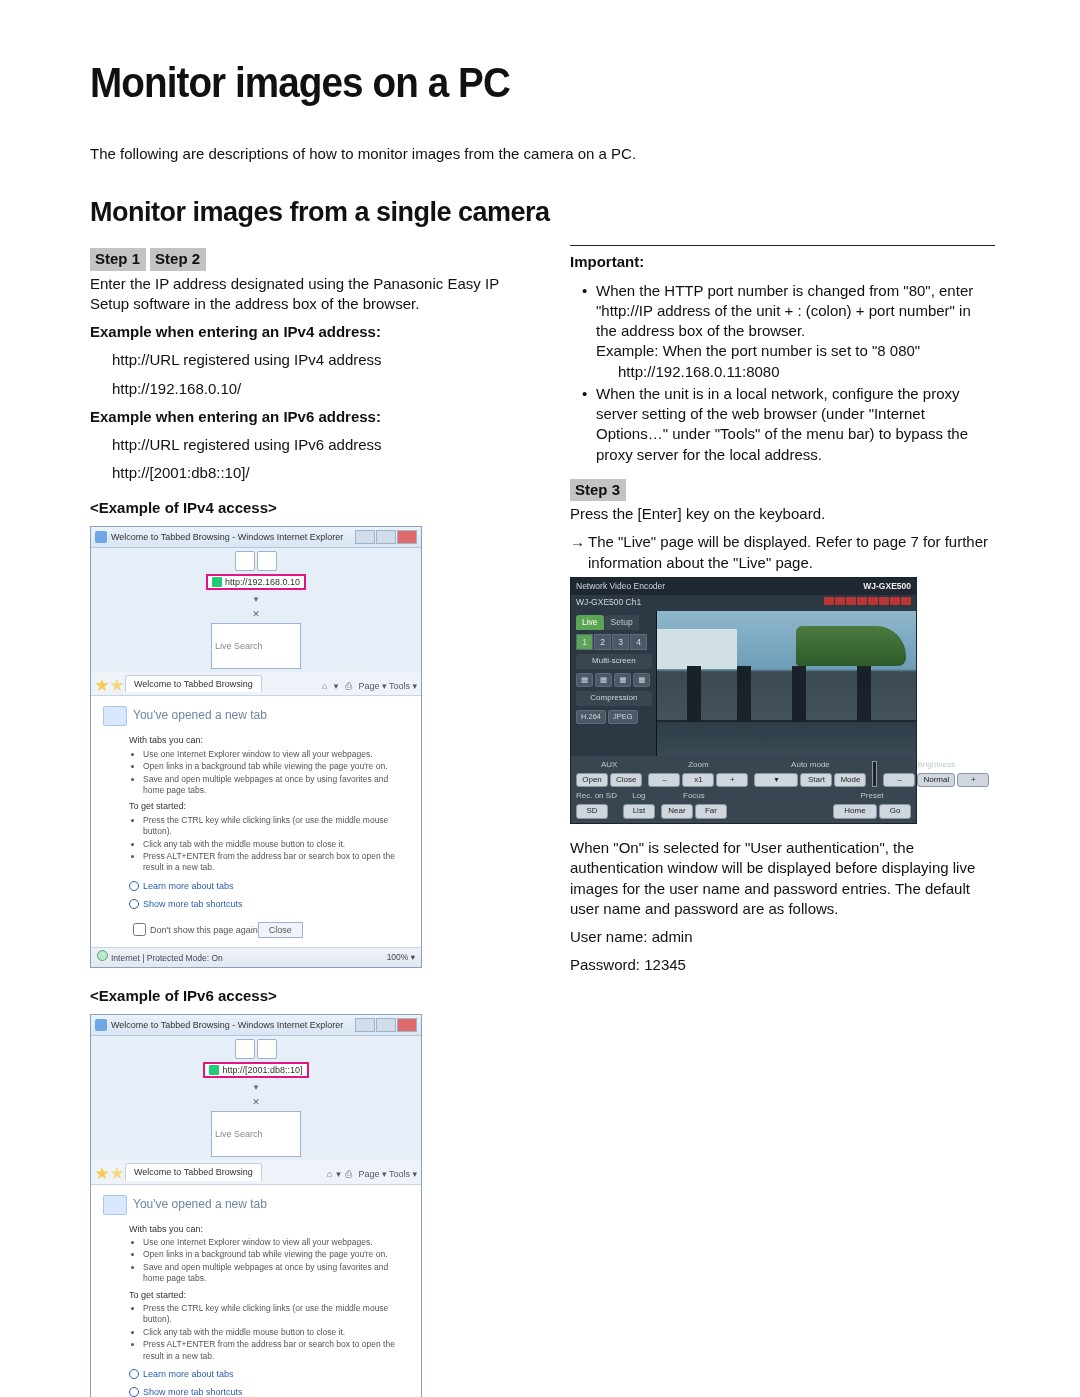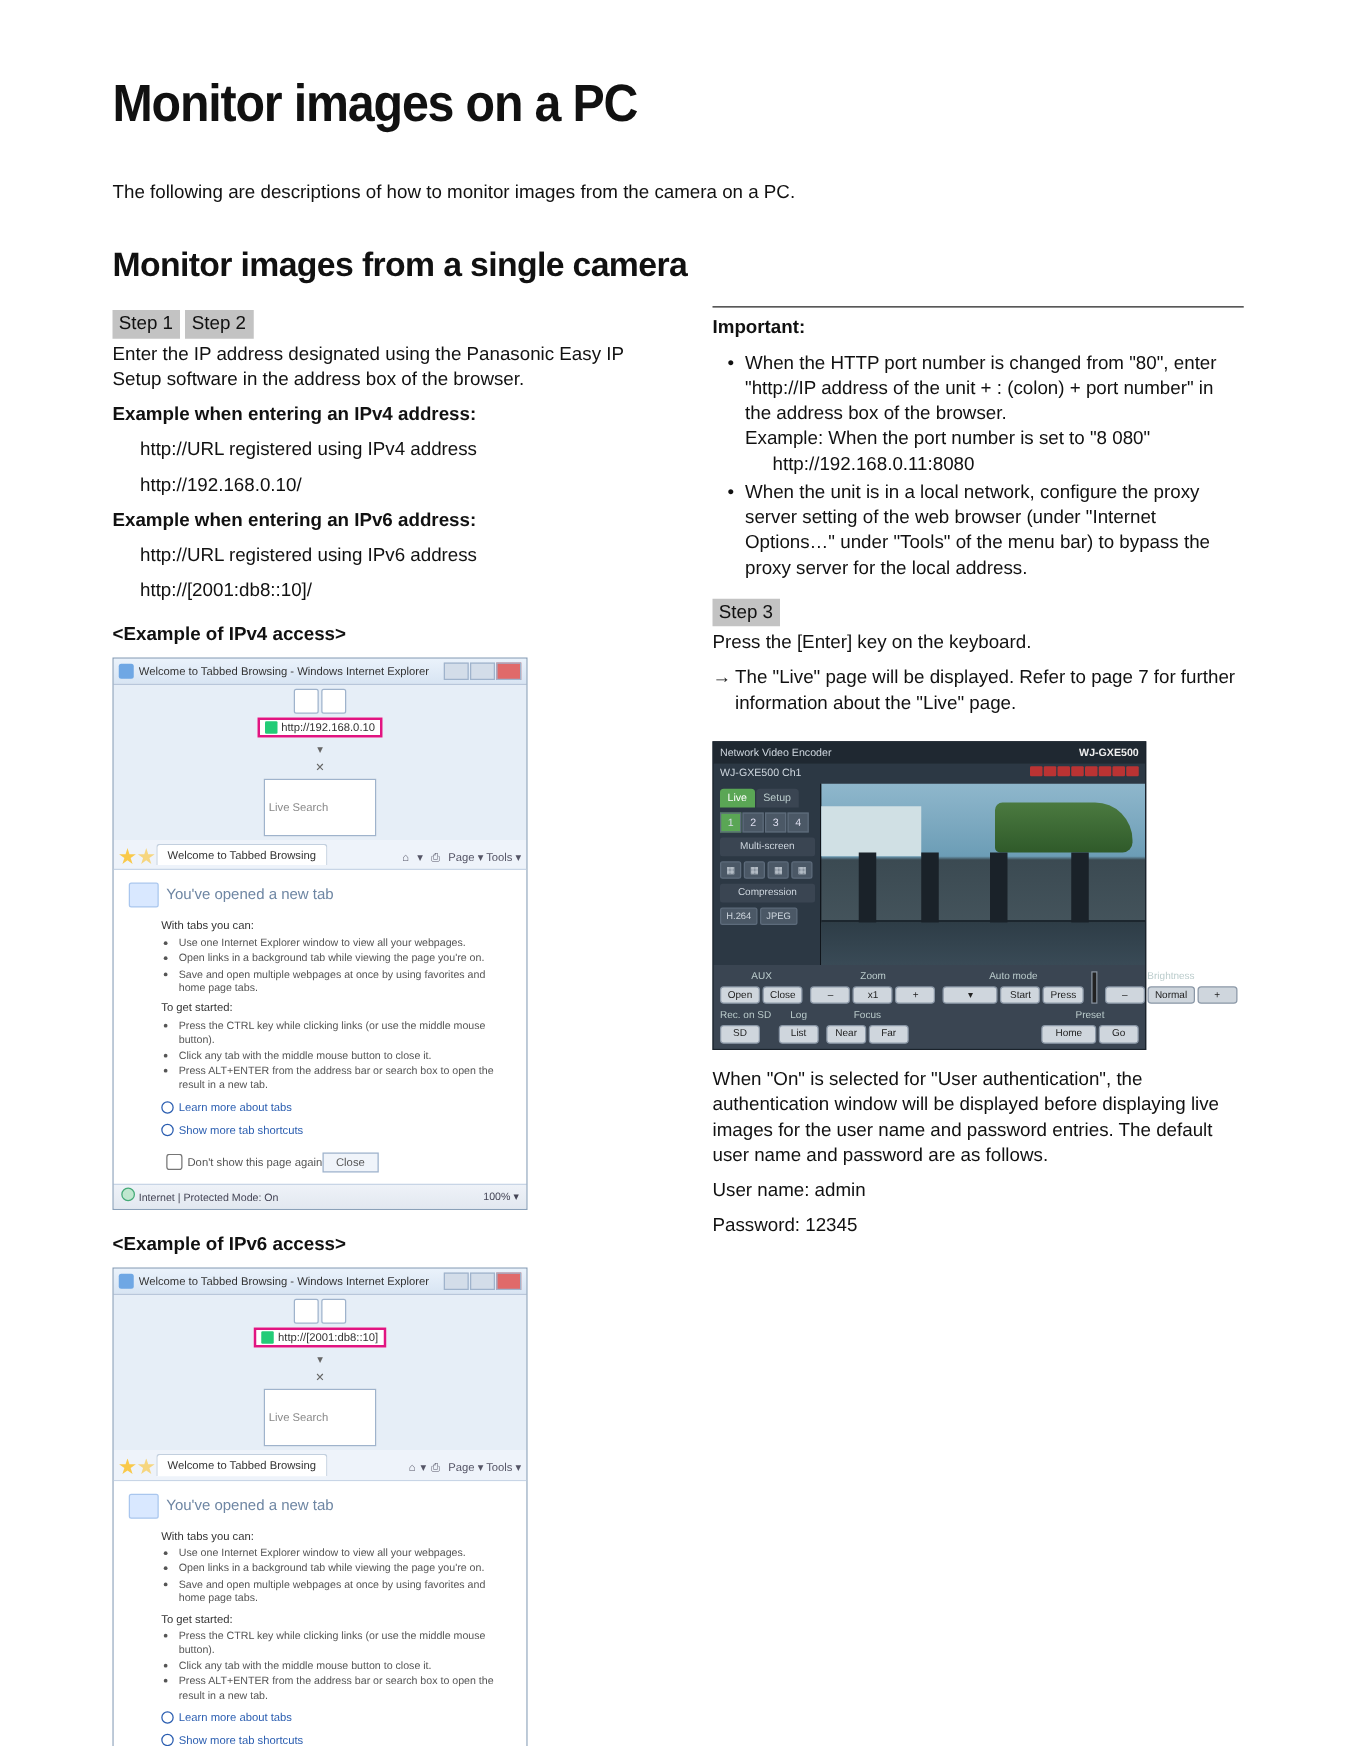--- a/index.html
+++ b/index.html
@@ -48,21 +48,21 @@
     min-width: 0;
   }
   .step-head {
     display: inline-block;
     background: #c3c3c3;
     padding: 1px 6px 1px 5px;
     margin: 6px 0 3px 0;
     font-size: 15px;
   }
   .step-head .bold {
-    font-weight: 400;
+    font-weight: 700;
   }
   p {
     margin: 0 0 8px 0;
     font-size: 15px;
   }
   .subhead {
     font-weight: 700;
     font-size: 15px;
     margin-top: 6px;
   }
@@ -187,21 +187,21 @@
   .bm-status .globe { width:9px;height:9px;border:1px solid #4a7;background:#bfe7cf;border-radius:50%;display:inline-block;margin-right:3px; }
 
   
   .live-mock {
     width: 345px;
     background: #2c3844;
     border: 1px solid #1a222b;
     font-family: Arial, sans-serif;
     font-size: 8.5px;
     color: #cfd7df;
-    margin: 20px 0 14px 0;
+    margin: 4px 0 14px 0;
   }
   .lm-top {
     display:flex; justify-content:space-between; padding:3px 5px;
     background:#1f2831;
   }
   .lm-model { color:#eee; font-weight:700; }
   .lm-row2 {
     display:flex; justify-content:space-between; align-items:center;
     padding:2px 5px; background:#2c3844;gap:32px;
   }
@@ -502,21 +502,21 @@
                 <span class="lm-btn">–</span>
                 <span class="lm-btn">x1</span>
                 <span class="lm-btn">+</span>
               </div>
             </div>
             <div class="lm-ctrlblk" style="flex:1">
               <div class="lbl">Auto mode</div>
               <div class="rct">
                 <span class="lm-btn w">▾</span>
                 <span class="lm-btn">Start</span>
-                <span class="lm-btn">Press</span>
+                <span class="lm-btn">Mode</span>
               </div>
             </div>
             <div class="lm-grid4">
               <div></div>
                 <div></div>
                 <div></div>
                 <div></div>
             </div>
             <div class="lm-ctrlblk">
               <div class="lbl">Brightness</div>

